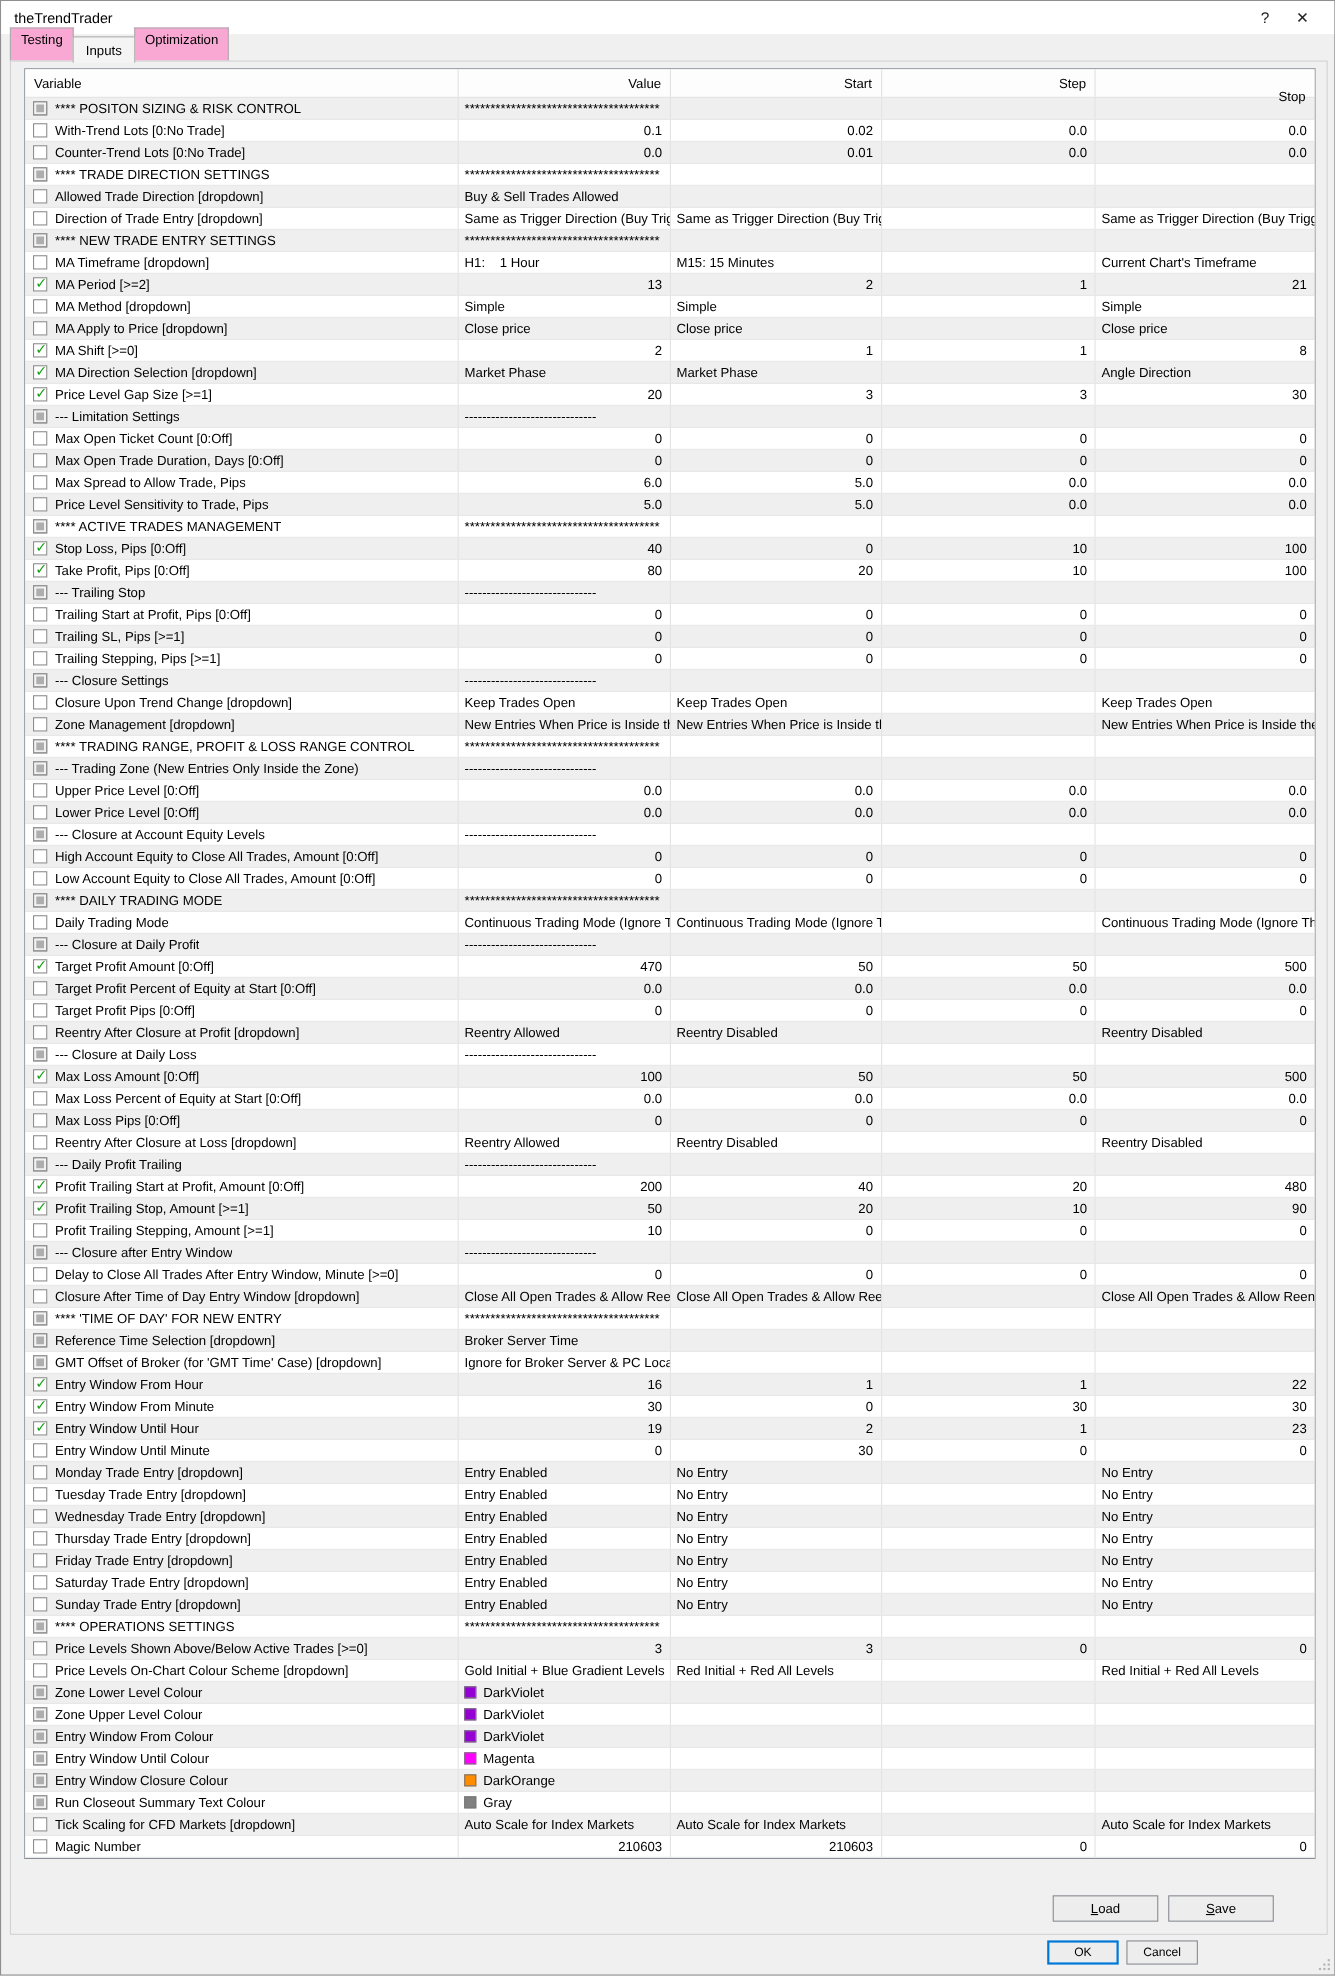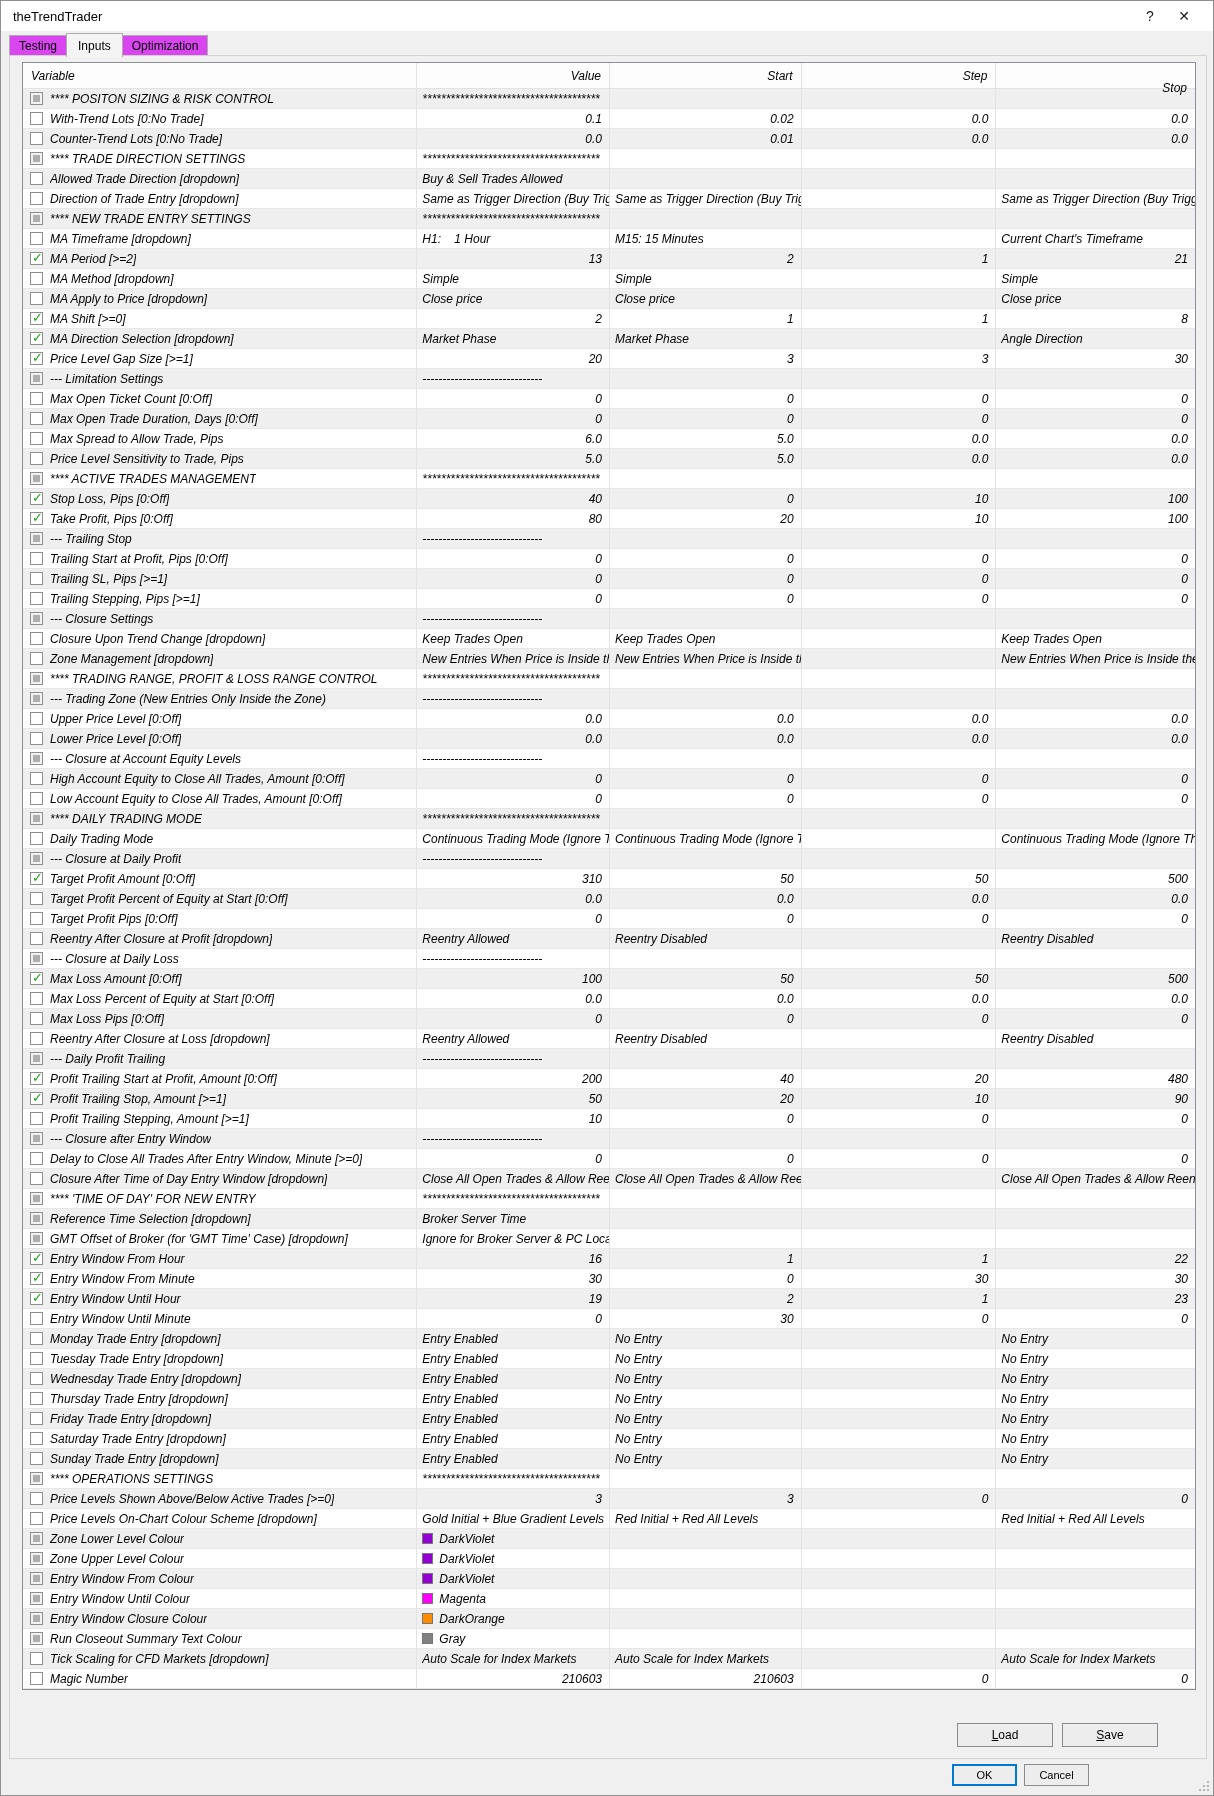--- a/index.html
+++ b/index.html
@@ -9,29 +9,29 @@
     font-size: 12px; color:#000; background:#f0f0f0; position:relative;
     border:1px solid #8f8f8f; overflow:hidden;
   }
   
   .titlebar { height:30px; background:#ffffff; display:flex; align-items:center; padding:0 12px; }
   .title { font-size:13px; flex:1 1 auto; }
   .tb-btn { width:34px; height:29px; display:flex; align-items:center; justify-content:center;
             font-size:14px; color:#222; cursor:default; }
   
   .tabstrip { display:flex; align-items:flex-end; height:24px; padding-left:8px; position:relative; }
-  .tab { border:1px solid #acacac; border-bottom:none; background:#d946ef; padding:3px 9px 3px 9px;
+  .tab { border:1px solid #acacac; border-bottom:none; background:#f9a8d4; padding:3px 9px 13px 9px;
          margin-right:-1px; font-size:12px; position:relative; top:1px; }
   .tab.active { background:#f4f4f4; padding:5px 11px 4px 11px; top:2px; z-index:3;
                 border-top:1px solid #acacac; }
   
   .panel { position:absolute; left:8px; top:54px; width:1198px; height:1704px;
            border:1px solid #d2d2d2; background:#f0f0f0; z-index:1; }
   
-  .grid { position:absolute; left:12px; top:6px; width:1174px; border:1px solid #898f98; background:#fff;font-style:italic; }
+  .grid { position:absolute; left:12px; top:6px; width:1174px; border:1px solid #898f98; background:#fff; }
   .hdr { display:flex; height:26px; background:#fdfdfd; border-bottom:1px solid #e2e2e2; }
   .hcell { display:flex; align-items:center; font-size:12px; color:#000;
            border-right:1px solid #e2e2e2; padding:0 8px; }
   .hcell:last-child { border-right:none;margin-top:24px; }
   .hcell.right { justify-content:flex-end; }
   .c0 { width:395px; } .c1 { width:193px; } .c2 { width:192px; } .c3 { width:195px; } .c4 { width:199px; }
   .row { display:flex; height:20px; background:#fff; }
   .row:nth-child(odd) { background:#efefef; }
   .cell { display:flex; align-items:center; border-right:1px solid #e3e3e3; border-bottom:1px solid #e7e7e7;
           padding:0 5px; overflow:hidden; white-space:pre; font-size:12px; }
@@ -357,21 +357,21 @@
         </div>
         <div class="row">
           <div class="cell c-var c0"><span class="cb gray"></span><span class="lbl">--- Closure at Daily Profit</span></div>
           <div class="cell c1"><span>------------------------------</span></div>
           <div class="cell c2"><span></span></div>
           <div class="cell c3"><span></span></div>
           <div class="cell c4"><span></span></div>
         </div>
         <div class="row">
           <div class="cell c-var c0"><span class="cb checked"></span><span class="lbl">Target Profit Amount [0:Off]</span></div>
-          <div class="cell c1 num"><span>310</span></div>
+          <div class="cell c1 num"><span>470</span></div>
           <div class="cell c2 num"><span>50</span></div>
           <div class="cell c3 num"><span>50</span></div>
           <div class="cell c4 num"><span>500</span></div>
         </div>
         <div class="row">
           <div class="cell c-var c0"><span class="cb unchecked"></span><span class="lbl">Target Profit Percent of Equity at Start [0:Off]</span></div>
           <div class="cell c1 num"><span>0.0</span></div>
           <div class="cell c2 num"><span>0.0</span></div>
           <div class="cell c3 num"><span>0.0</span></div>
           <div class="cell c4 num"><span>0.0</span></div>

